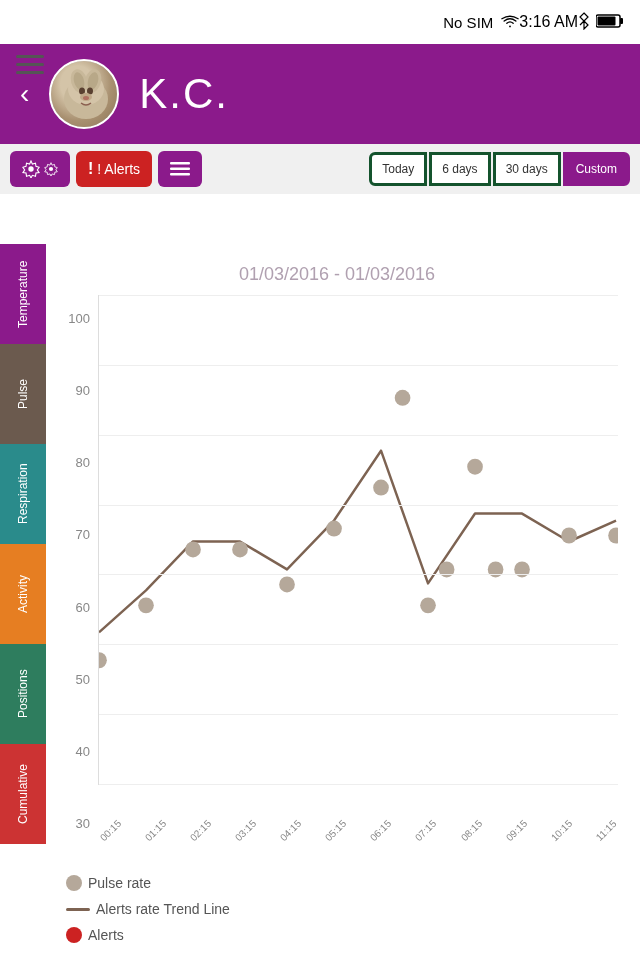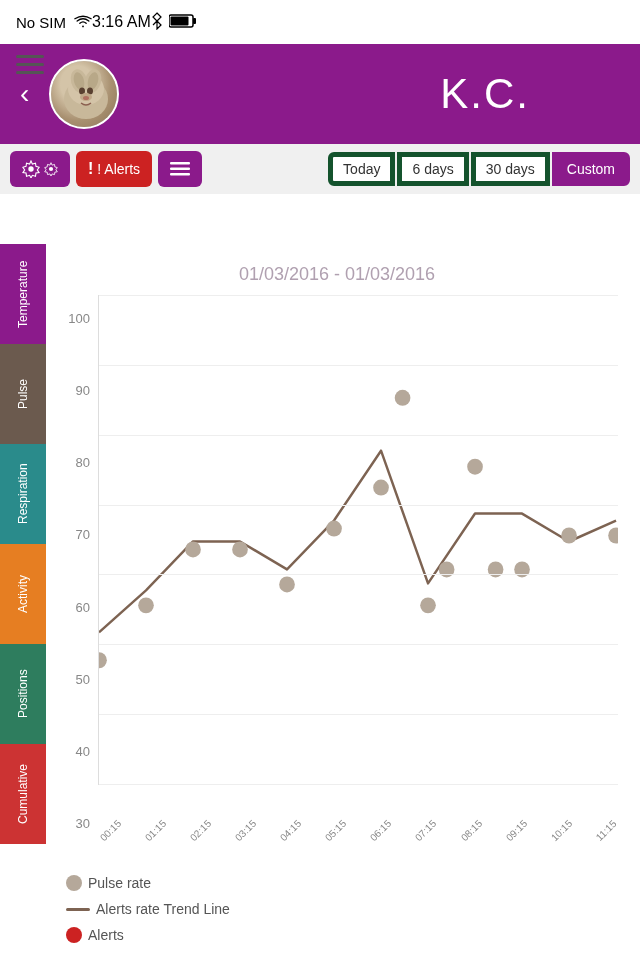--- a/index.html
+++ b/index.html
@@ -1,58 +1,58 @@
 <!DOCTYPE html>
 <html><head>
   <meta charset="utf-8">
   <style>
     * { margin: 0; padding: 0; box-sizing: border-box; }
     body { width: 640px; height: 960px; font-family: -apple-system, 'Helvetica Neue', sans-serif; background: #fff; overflow: hidden; position: relative; }
 
     
     .status-bar {
       width: 640px; height: 44px; background: #fff;
-      display: flex; align-items: center; justify-content: flex-start;
+      display: flex; align-items: center; justify-content: flex-end;
       padding: 0 16px; font-size: 15px; font-weight: 500;
     }
     .status-left { display: flex; align-items: center; gap: 8px; }
     .status-center { font-size: 16px; font-weight: 500; }
     .status-right { display: flex; align-items: center; gap: 6px; }
 
     
     .header {
       width: 640px; height: 100px; background: #8b1a8b;
       display: flex; align-items: center; padding: 0 20px; gap: 20px;
     }
     .back-btn { color: #fff; font-size: 28px; cursor: pointer; }
     .avatar { width: 70px; height: 70px; border-radius: 50%; overflow: hidden; border: 2px solid #fff; background: #ccc; }
     .avatar-img {
       width: 100%; height: 100%;
       background: radial-gradient(ellipse at 40% 35%, #d4c4a8 30%, #a89070 60%, #8b7355 100%);
       position: relative;
     }
-    .pet-name { color: #fff; font-size: 42px; font-weight: 300; letter-spacing: 2px; flex: 1; text-align: right; padding-right: 90px; }
+    .pet-name { color: #fff; font-size: 42px; font-weight: 300; letter-spacing: 2px; flex: 1; text-align: left; padding-right: 90px; }
 
     
     .toolbar {
       width: 640px; height: 50px; background: #f0f0f0;
       display: flex; align-items: center; padding: 0 10px; gap: 6px;
     }
     .toolbar-btn {
       height: 36px; border-radius: 6px; border: none; cursor: pointer;
       display: flex; align-items: center; justify-content: center; gap: 4px;
       font-size: 14px; font-weight: 500; padding: 0 12px;
     }
     .btn-settings { background: #8b1a8b; color: #fff; }
     .btn-alerts { background: #cc2222; color: #fff; }
     .btn-list { background: #8b1a8b; color: #fff; }
     .time-filter { display: flex; align-items: center; margin-left: auto; gap: 2px; }
     .time-btn {
-      height: 34px; padding: 0 10px; border: 5px solid #14532d; background: #fff;
-      font-size: 14px; cursor: pointer; color: #333;
+      height: 34px; padding: 0 10px; border: 3px solid #14532d; background: #fff;
+      font-size: 12px; cursor: pointer; color: #333;
     }
     .time-btn:first-child { border-radius: 6px 0 0 6px; }
     .time-btn:last-child { border-radius: 0 6px 6px 0; background: #8b1a8b; color: #fff; border-color: #8b1a8b; }
 
     
     .side-tabs {
       position: absolute; left: 0; top: 244px; width: 46px;
       display: flex; flex-direction: column;
     }
     .side-tab {

